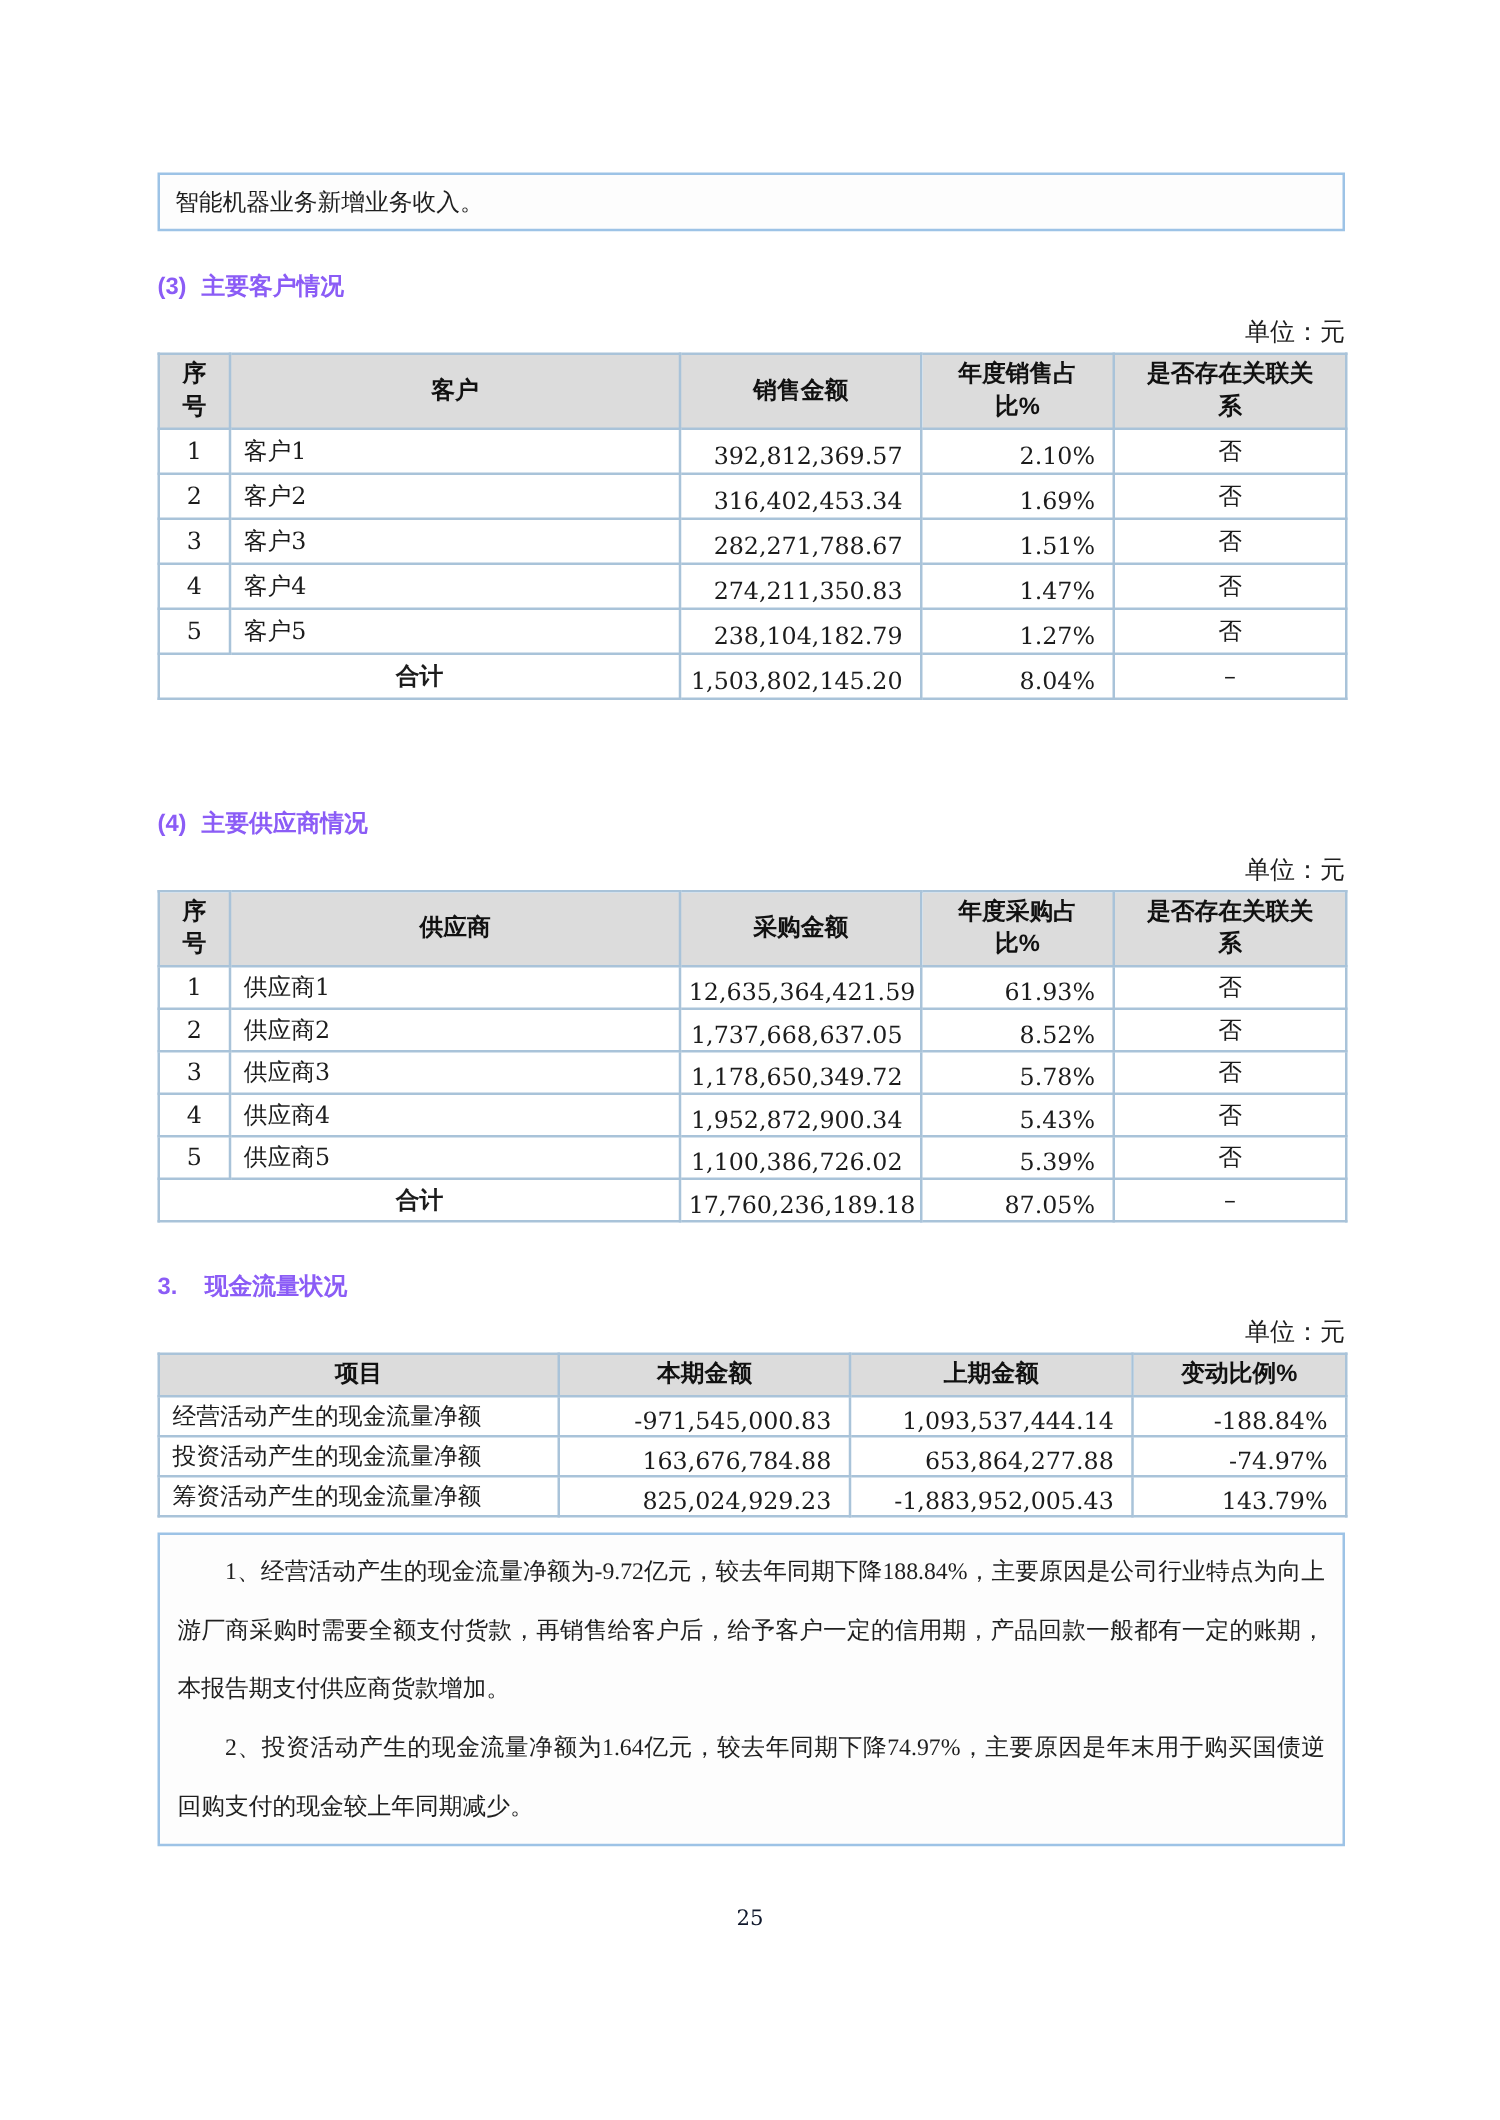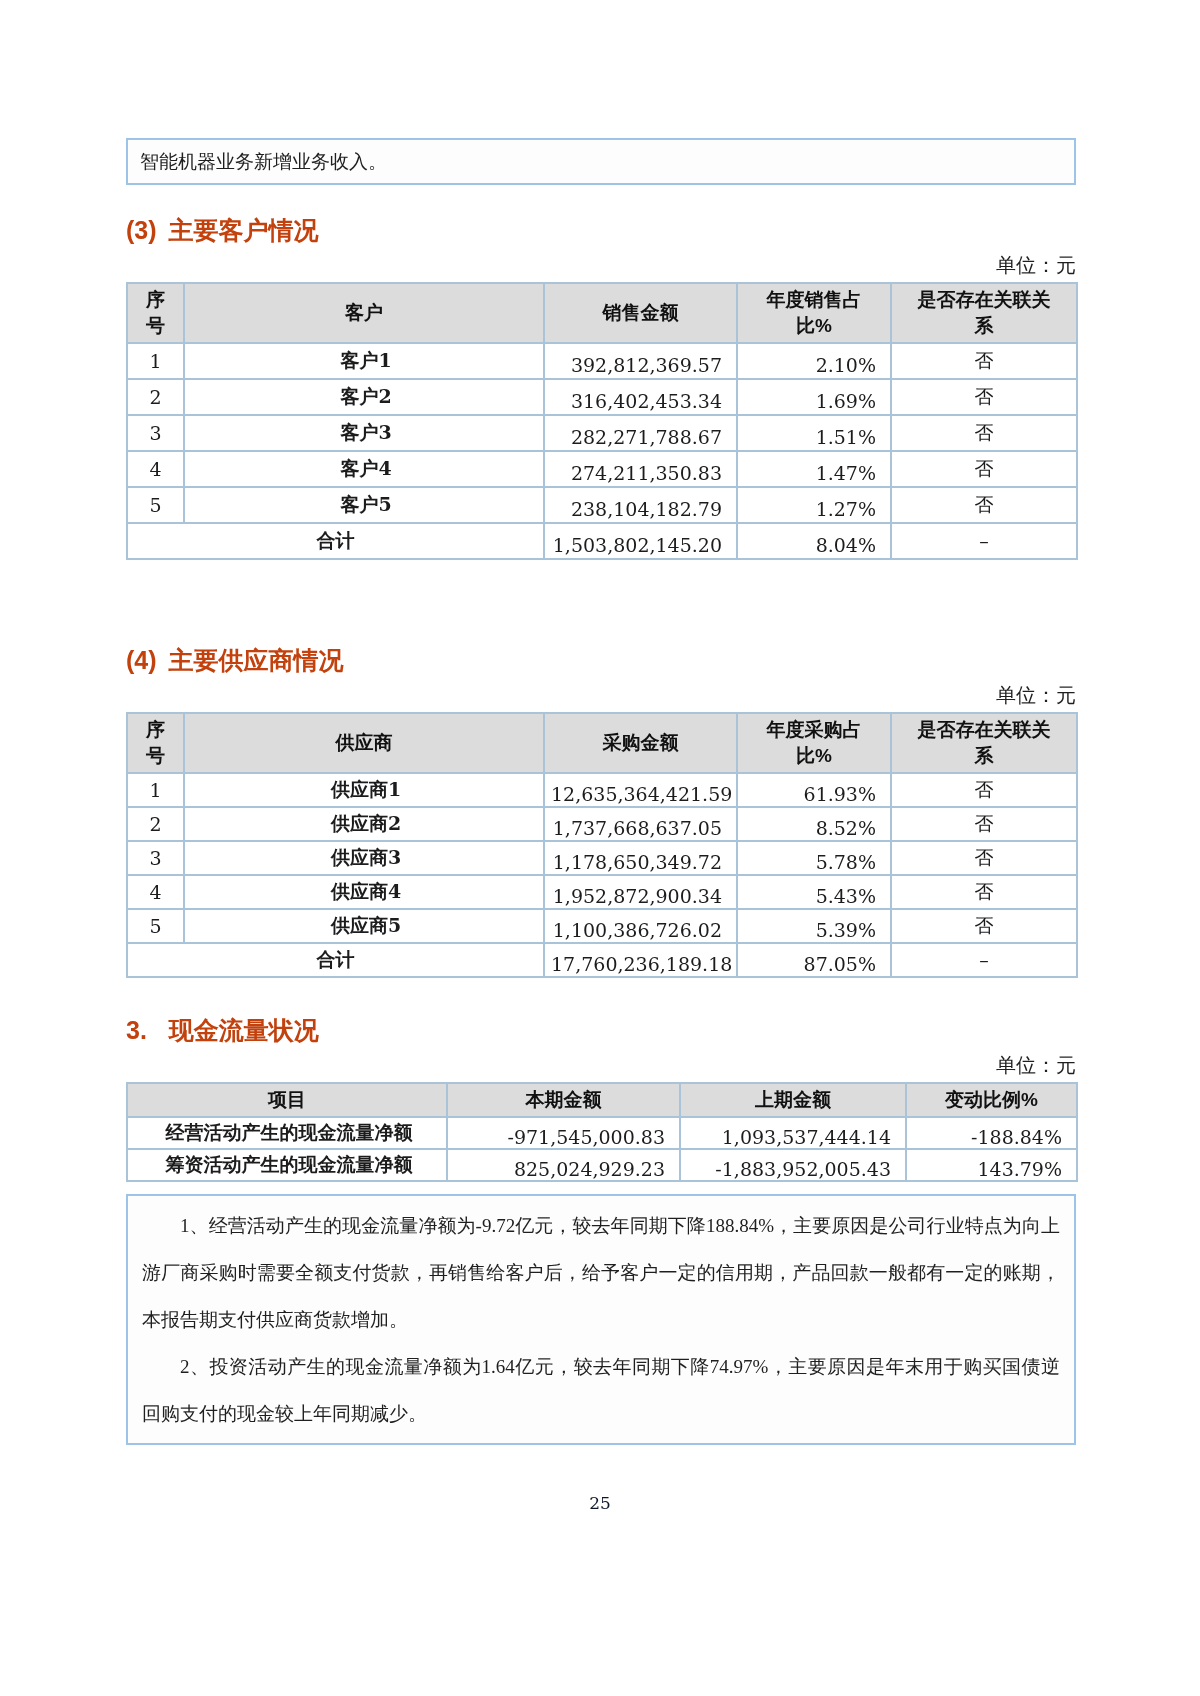--- a/index.html
+++ b/index.html
@@ -12,21 +12,21 @@
   
   .blue-box{
     border:2px solid #9dc3e6;background:#fdfdfd;box-sizing:border-box;
   }
   .intro-box{
     height:47px;display:flex;align-items:center;padding:0 12px;font-size:19px;
   }
   
   .sec-heading{
     font-family:"Liberation Sans","DejaVu Sans",sans-serif;
-    font-weight:700;font-size:25px;line-height:24px;color:#c2410c;
+    font-weight:700;font-size:19px;line-height:24px;color:#8b5cf6;
   }
   .sec-heading .num{margin-right:12px;}
   .sec-heading .num-wide{margin-right:22px;}
   .h-after-box{margin-top:33px;}
   .h-suppliers{margin-top:88px;}
   .h-cashflow{margin-top:40px;}
   .h-analysis{margin-top:36px;}
   .unit-label{
     margin-top:12px;height:22px;line-height:22px;text-align:right;font-size:20px;
   }
@@ -43,21 +43,21 @@
     font-weight:700;font-size:19px;line-height:26px;
     text-align:center;vertical-align:middle;white-space:pre-line;
     padding:3px 2px;color:#111;
   }
   td{
     font-size:19px;vertical-align:middle;background:#ffffff;color:#1c1c1c;
   }
   table.t1 td{height:36px;}
   table.t2 td{height:34px;}
   table.t3 td{height:15px;}
-  td.cell-left{text-align:center;padding:0 6px 0 10px;font-weight:bold;}
+  td.cell-left{text-align:left;padding:0 6px 0 10px;}
   td.cell-right{text-align:right;padding:8px 14px 0 6px;}
   td.cell-center{text-align:center;padding:0 4px;}
   tr[data-name="total-row"] td:first-child{
     font-weight:700;text-align:center;
     font-family:"Liberation Sans","DejaVu Sans",sans-serif;font-size:19px;
   }
   
   .analysis-box{margin-top:12px;padding:6px 14px;min-height:232px;font-family:Liberation Serif, serif;}
   .analysis-box p{
     margin:0;font-size:19px;line-height:47px;text-indent:2em;text-align:justify;
@@ -233,20 +233,26 @@
         </tr>
       </thead>
       <tbody>
         <tr data-name="table-row">
           <td class="cell-left" data-name="cell">经营活动产生的现金流量净额</td>
           <td class="cell-right" data-name="cell">-971,545,000.83</td>
           <td class="cell-right" data-name="cell">1,093,537,444.14</td>
           <td class="cell-right" data-name="cell">-188.84%</td>
         </tr>
         <tr data-name="table-row">
+          <td class="cell-left" data-name="cell">投资活动产生的现金流量净额</td>
+          <td class="cell-right" data-name="cell">163,676,784.88</td>
+          <td class="cell-right" data-name="cell">653,864,277.88</td>
+          <td class="cell-right" data-name="cell">-74.97%</td>
+        </tr>
+        <tr data-name="table-row">
           <td class="cell-left" data-name="cell">筹资活动产生的现金流量净额</td>
           <td class="cell-right" data-name="cell">825,024,929.23</td>
           <td class="cell-right" data-name="cell">-1,883,952,005.43</td>
           <td class="cell-right" data-name="cell">143.79%</td>
         </tr>
       </tbody>
     </table>
 
   <div class="blue-box analysis-box" data-name="cashflow-analysis-box">
     <p data-name="analysis-paragraph">1、经营活动产生的现金流量净额为-9.72亿元，较去年同期下降188.84%，主要原因是公司行业特点为向上游厂商采购时需要全额支付货款，再销售给客户后，给予客户一定的信用期，产品回款一般都有一定的账期，本报告期支付供应商货款增加。</p>

